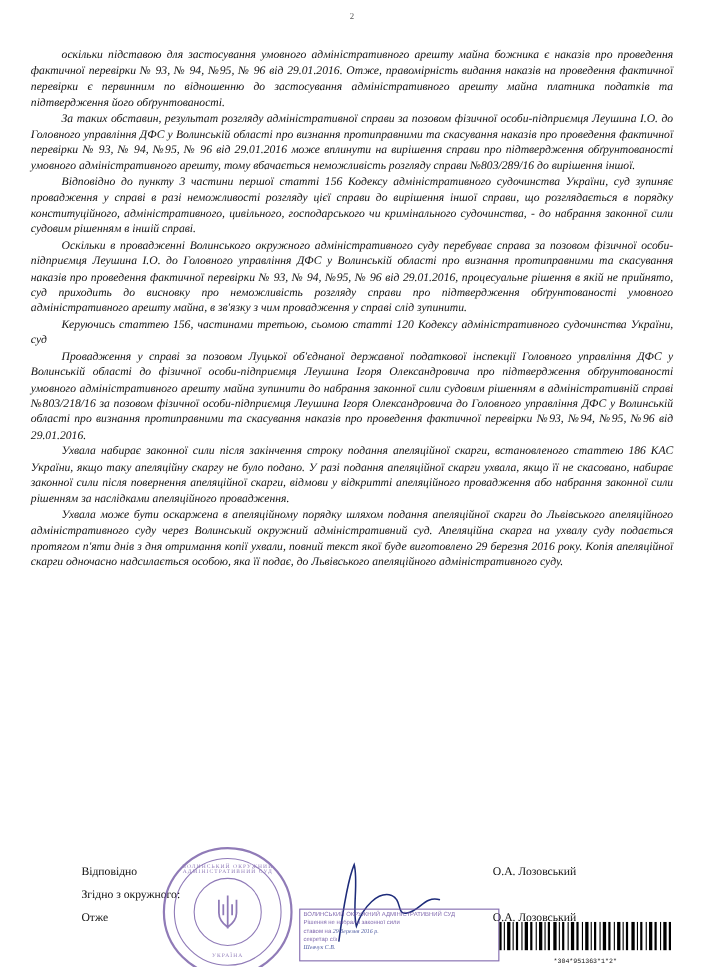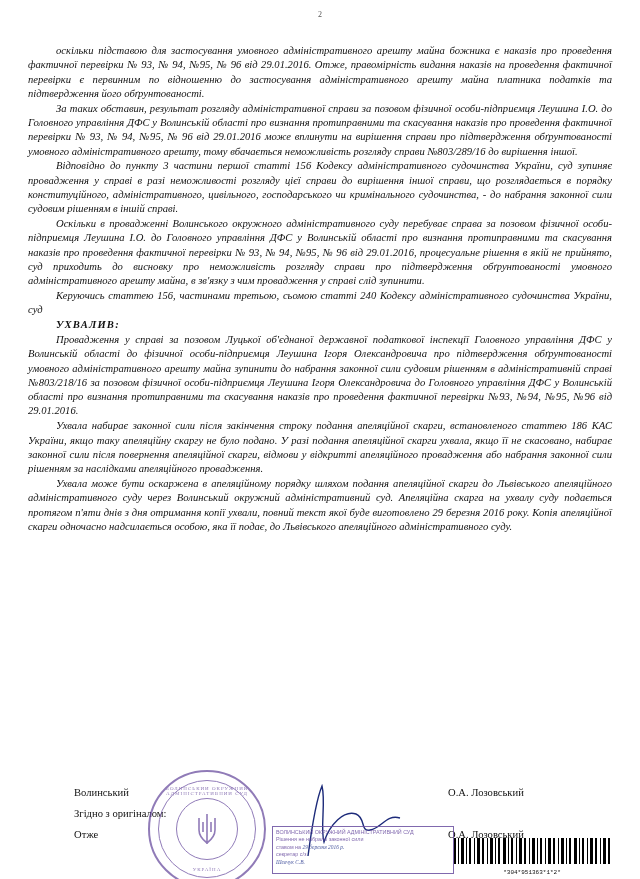--- a/index.html
+++ b/index.html
@@ -175,36 +175,35 @@
 
 <div class="page">
 
   <div class="page-number">2</div>
 
   <div class="body-text">
     <p>оскільки підставою для застосування умовного адміністративного арешту майна божника є наказів про проведення фактичної перевірки № 93, № 94, №95, № 96 від 29.01.2016. Отже, правомірність видання наказів на проведення фактичної перевірки є первинним по відношенню до застосування адміністративного арешту майна платника податків та підтвердження його обґрунтованості.</p>
     <p>За таких обставин, результат розгляду адміністративної справи за позовом фізичної особи-підприємця Леушина І.О. до Головного управління ДФС у Волинській області про визнання протиправними та скасування наказів про проведення фактичної перевірки № 93, № 94, №95, № 96 від 29.01.2016 може вплинути на вирішення справи про підтвердження обґрунтованості умовного адміністративного арешту, тому вбачається неможливість розгляду справи №803/289/16 до вирішення іншої.</p>
     <p>Відповідно до пункту 3 частини першої  статті 156 Кодексу адміністративного судочинства України, суд зупиняє провадження у справі в разі неможливості розгляду цієї справи до вирішення іншої справи, що розглядається в порядку конституційного, адміністративного, цивільного, господарського чи кримінального судочинства, - до набрання законної сили судовим рішенням в іншій справі.</p>
     <p>Оскільки в провадженні Волинського окружного адміністративного суду  перебуває справа за позовом фізичної особи-підприємця Леушина І.О. до Головного управління ДФС у Волинській області про визнання протиправними та скасування наказів про проведення фактичної перевірки № 93, № 94, №95, № 96 від 29.01.2016, процесуальне рішення в якій не прийнято, суд приходить до висновку про неможливість розгляду справи про підтвердження обґрунтованості умовного адміністративного арешту майна, в зв'язку з чим провадження у справі слід зупинити.</p>
-    <p>Керуючись статтею 156,  частинами третьою, сьомою статті 240 Кодексу адміністративного судочинства України, суд</p>
-
-    <p class="center-head">УХВАЛИВ:</p>
+    <p>Керуючись статтею 156,  частинами третьою, сьомою статті 120 Кодексу адміністративного судочинства України, суд</p>
+
 
     <p>Провадження у справі за позовом Луцької об'єднаної державної податкової інспекції Головного управління ДФС у Волинській області  до фізичної особи-підприємця Леушина Ігоря Олександровича  про підтвердження обґрунтованості умовного адміністративного арешту майна зупинити до набрання законної сили судовим рішенням в адміністративній справі №803/218/16 за позовом фізичної особи-підприємця Леушина Ігоря Олександровича до Головного управління ДФС у Волинській області про визнання протиправними та скасування наказів про проведення фактичної перевірки №93, №94, №95, №96 від 29.01.2016.</p>
     <p>Ухвала набирає законної сили після закінчення строку подання апеляційної скарги, встановленого статтею 186 КАС України, якщо таку апеляційну скаргу не було подано. У разі подання апеляційної скарги ухвала, якщо її не скасовано, набирає законної сили після повернення апеляційної скарги, відмови у відкритті апеляційного провадження або набрання законної сили рішенням за наслідками апеляційного провадження.</p>
     <p>Ухвала може бути оскаржена в апеляційному порядку шляхом подання апеляційної скарги до Львівського апеляційного адміністративного суду через Волинський окружний адміністративний суд. Апеляційна скарга на ухвалу суду подається протягом п'яти днів з дня отримання копії ухвали, повний текст якої буде виготовлено 29 березня 2016 року. Копія апеляційної скарги одночасно надсилається особою, яка її подає, до Львівського апеляційного адміністративного суду.</p>
   </div>
 
   <div class="sig-block">
     <div class="sig-row">
-      <span class="sig-role">Волинський</span>
+      <span class="sig-role">Відповідно</span>
       <span class="sig-name">О.А. Лозовський</span>
     </div>
     <div class="sig-row">
-      <span class="sig-role">Згідно з оригіналом:</span>
+      <span class="sig-role">Згідно з окружного:</span>
       <span class="sig-name"></span>
     </div>
     <div class="sig-row">
       <span class="sig-role">Отже</span>
       <span class="sig-name">О.А. Лозовський</span>
     </div>
   </div>
 
   <svg class="signature" style="left:290px; top:780px; width:150px; height:80px;" viewBox="0 0 150 80">
     <path d="M18 76 C 22 46, 26 20, 32 6 C 36 22, 30 48, 34 62 C 40 44, 54 30, 66 34 C 76 38, 70 52, 80 50 C 92 48, 96 34, 110 38" stroke="#1d2b7a" stroke-width="1.4" fill="none"></path>

